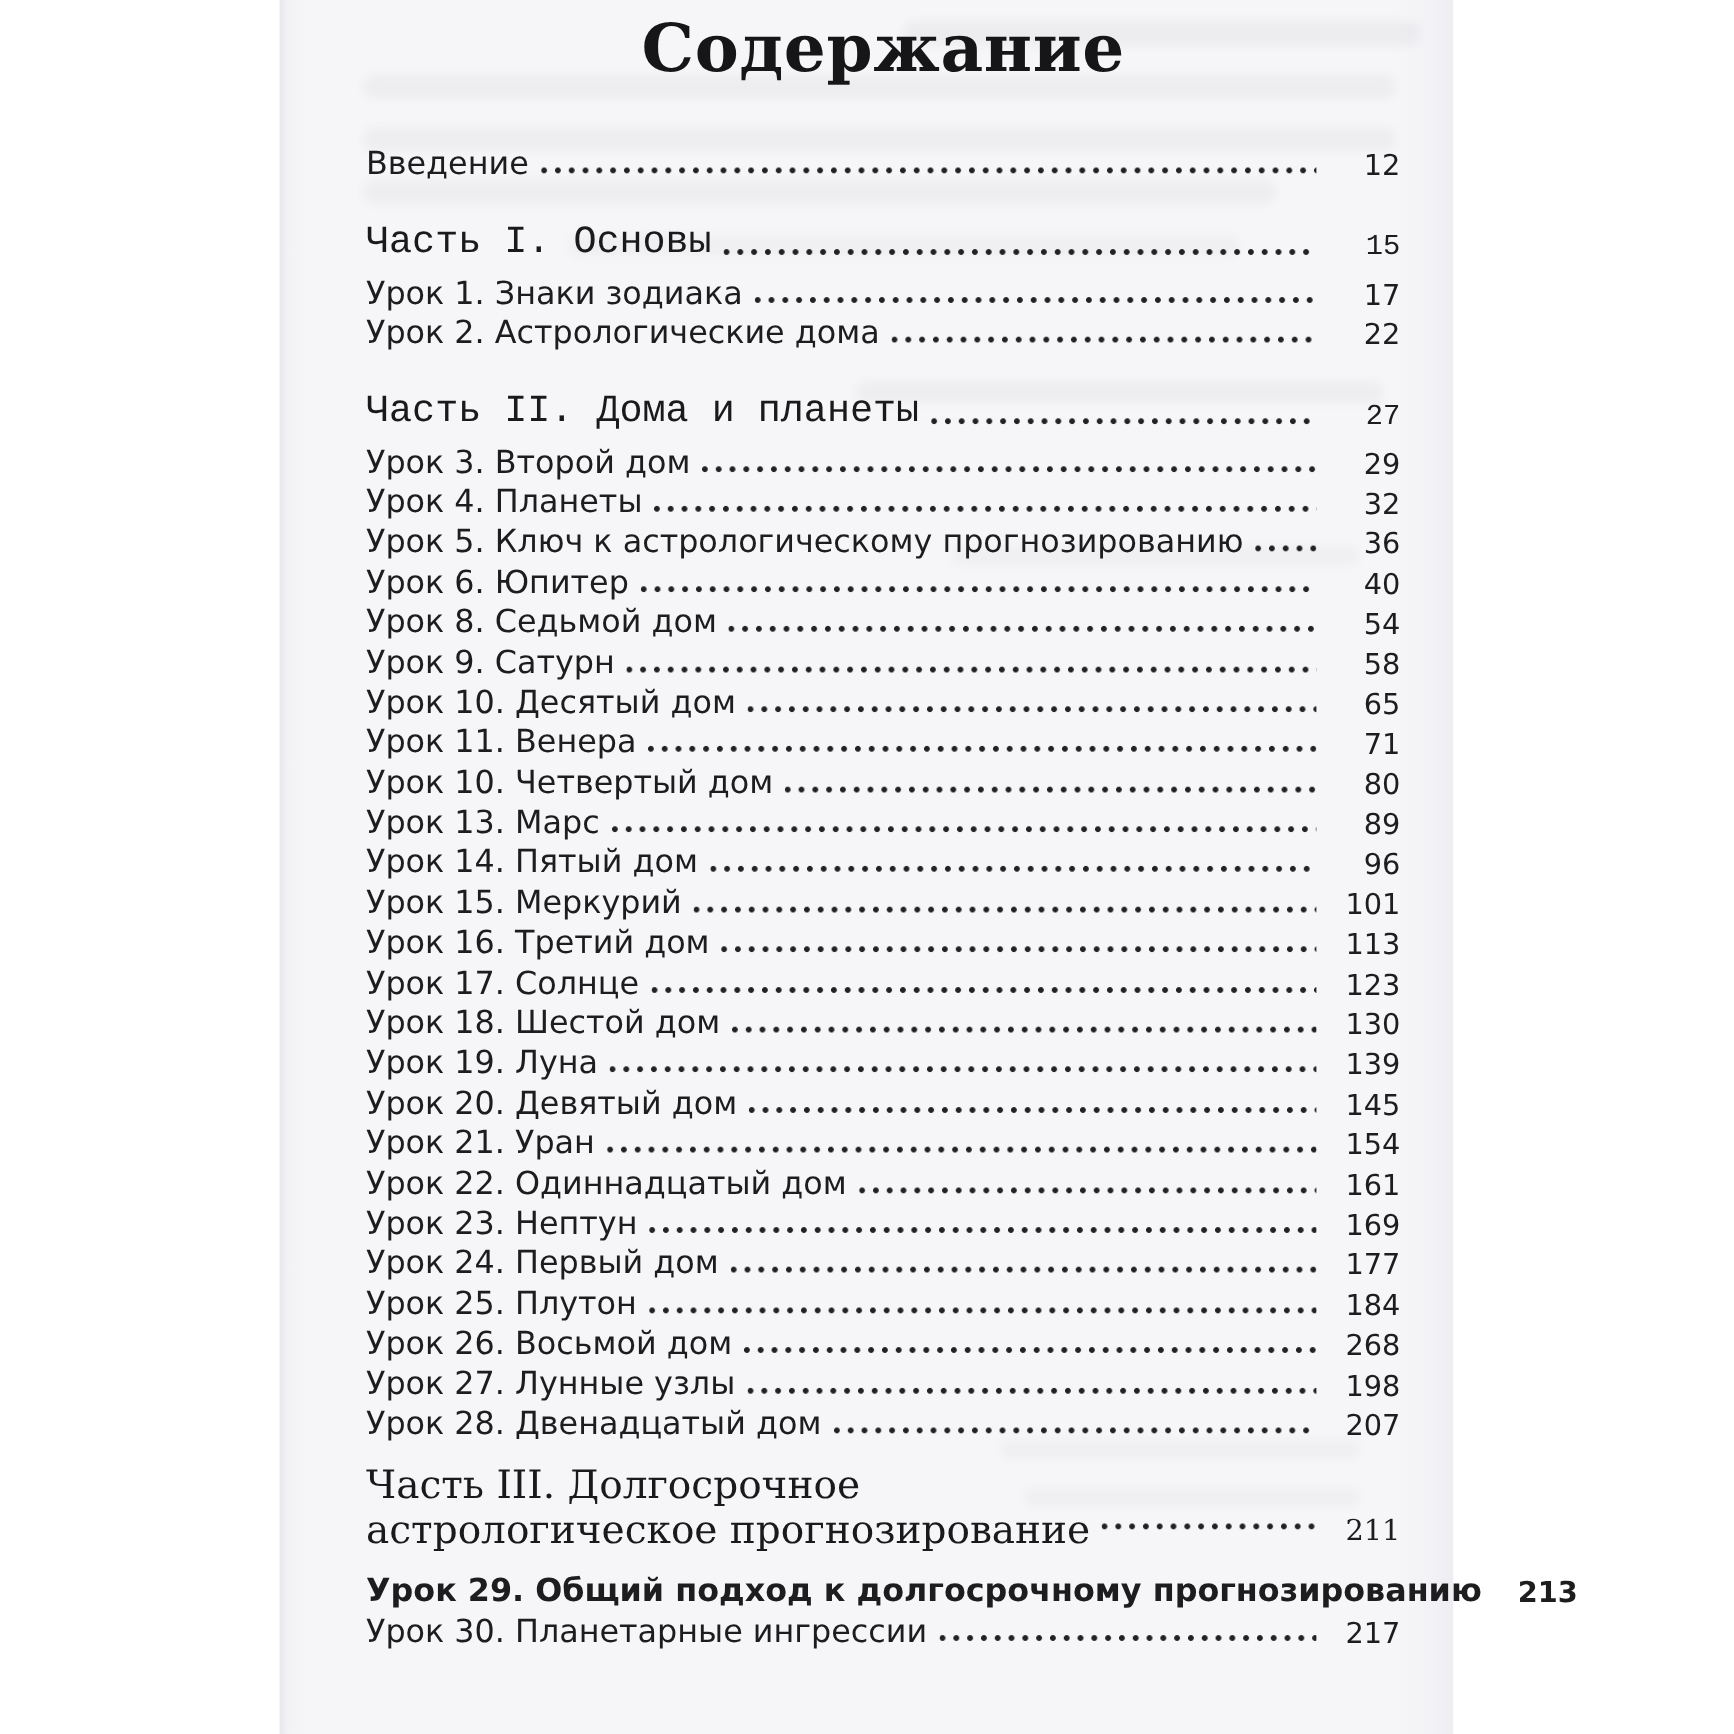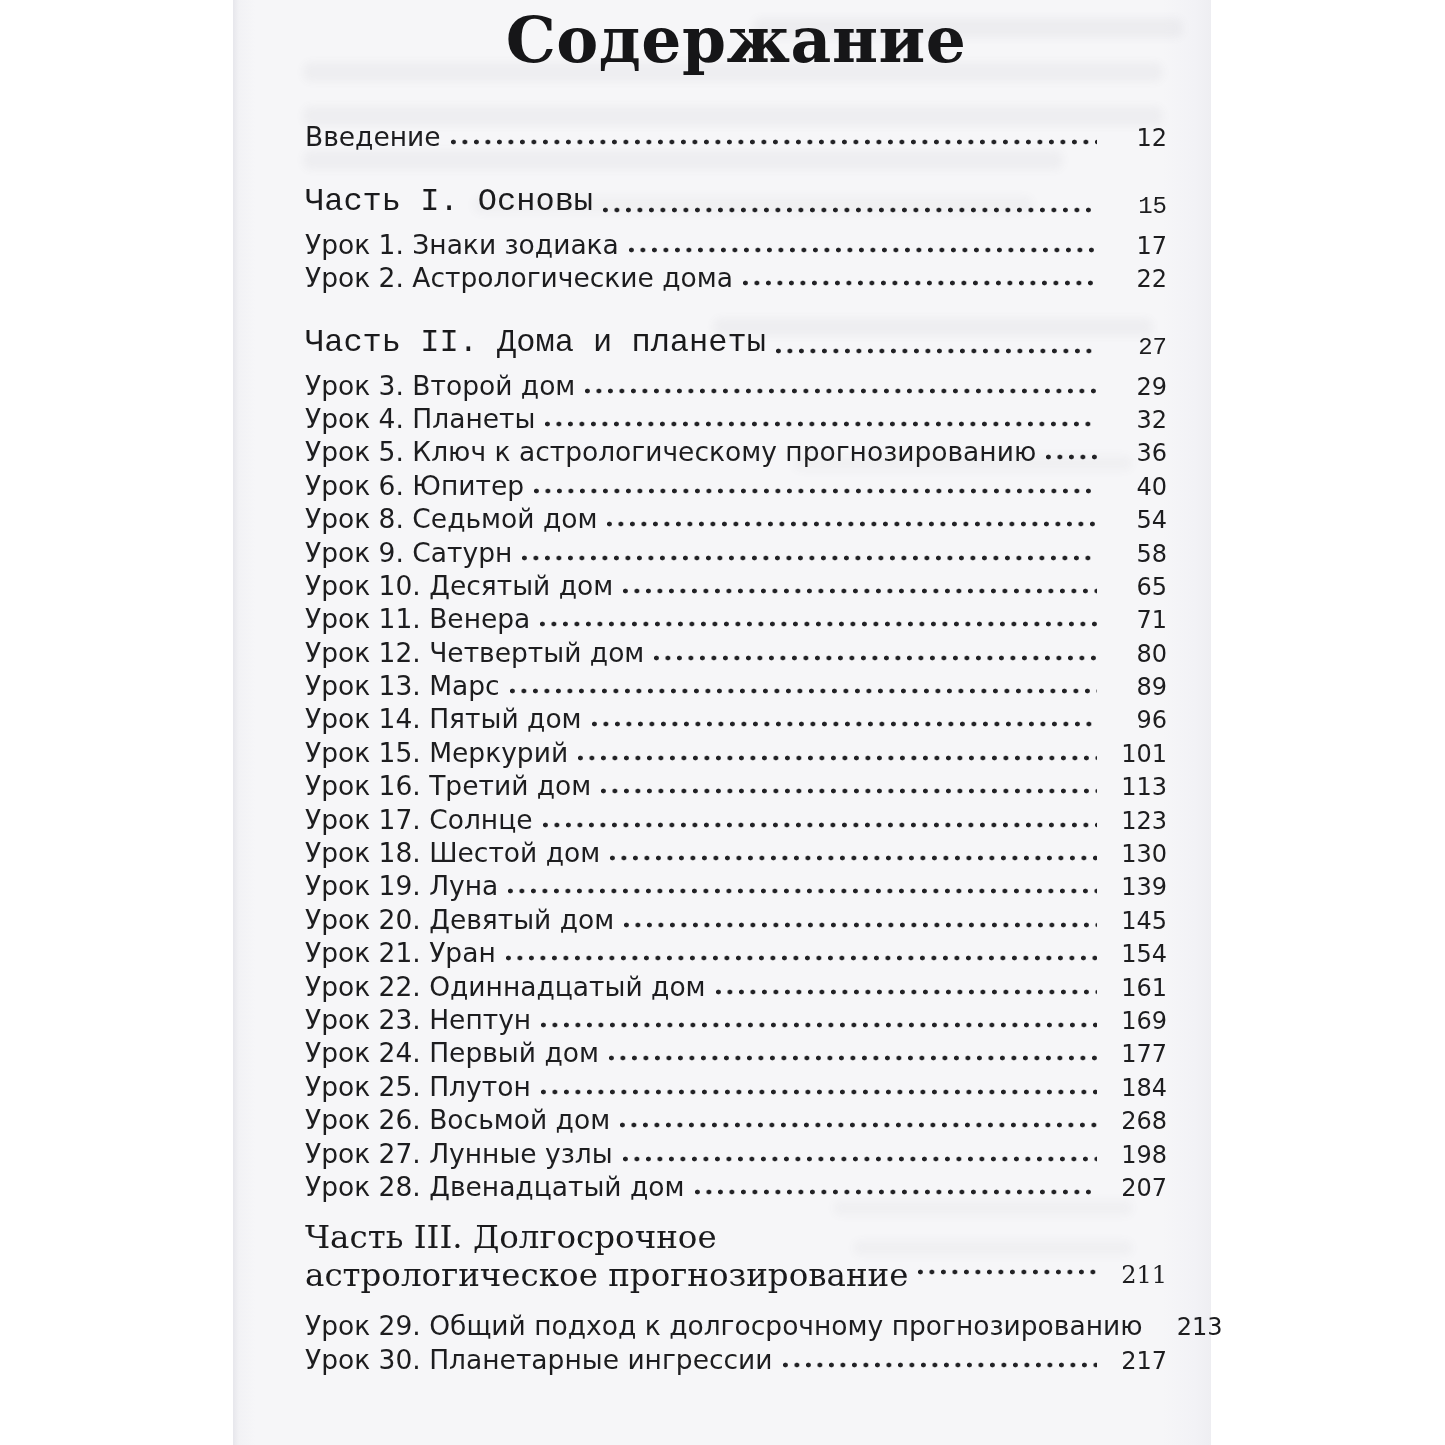--- a/index.html
+++ b/index.html
@@ -30,21 +30,21 @@
   }
   .page-content {
     position: absolute;
     left: 72px;
     right: 44px;
     top: 0;
   }
   .toc-title {
     font-family: "DejaVu Serif", "Liberation Serif", serif;
     font-weight: 600;
-    font-size: 63px;
+    font-size: 55px;
     line-height: 64px;
     margin: 8px 0 0 0;
     text-align: center;
     color: #161618;
     letter-spacing: 0.5px;
   }
   .toc-list { margin-top: 47px; }
   .row {
     display: flex;
     align-items: flex-end;
@@ -81,21 +81,21 @@
     font-family: "DejaVu Serif", "Liberation Serif", serif;
     font-size: 32.5px;
     line-height: 38px;
     color: #1a1a1c;
   }
   .part-multi .pm-line2 {
     display: flex;
     align-items: center;
     height: 38px;
   }
-  .part-multi + .row { margin-top: 14px; }
+  .part-multi + .row { margin-top: 14px; font-weight: bold; }
   
   .smudge {
     position: absolute;
     background: #5e5e6e;
     opacity: 0.06;
     filter: blur(4px);
     border-radius: 8px;
     pointer-events: none;
   }
 </style>
@@ -177,21 +177,21 @@
             <span class="label">Урок 10. Десятый дом</span>
             <span class="leader"></span>
             <span class="pagenum">65</span>
           </div>
           <div class="row lesson">
             <span class="label">Урок 11. Венера</span>
             <span class="leader"></span>
             <span class="pagenum">71</span>
           </div>
           <div class="row lesson">
-            <span class="label">Урок 12. Четвертый дом</span>
+            <span class="label">Урок 10. Четвертый дом</span>
             <span class="leader"></span>
             <span class="pagenum">80</span>
           </div>
           <div class="row lesson">
             <span class="label">Урок 13. Марс</span>
             <span class="leader"></span>
             <span class="pagenum">89</span>
           </div>
           <div class="row lesson">
             <span class="label">Урок 14. Пятый дом</span>

